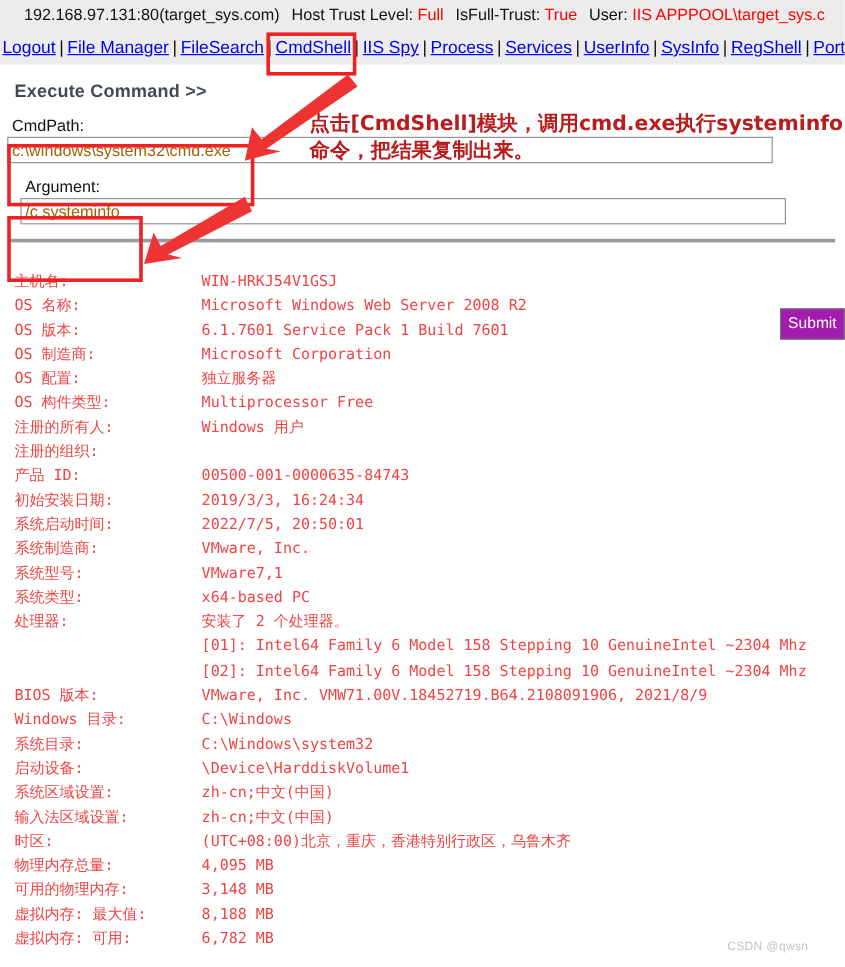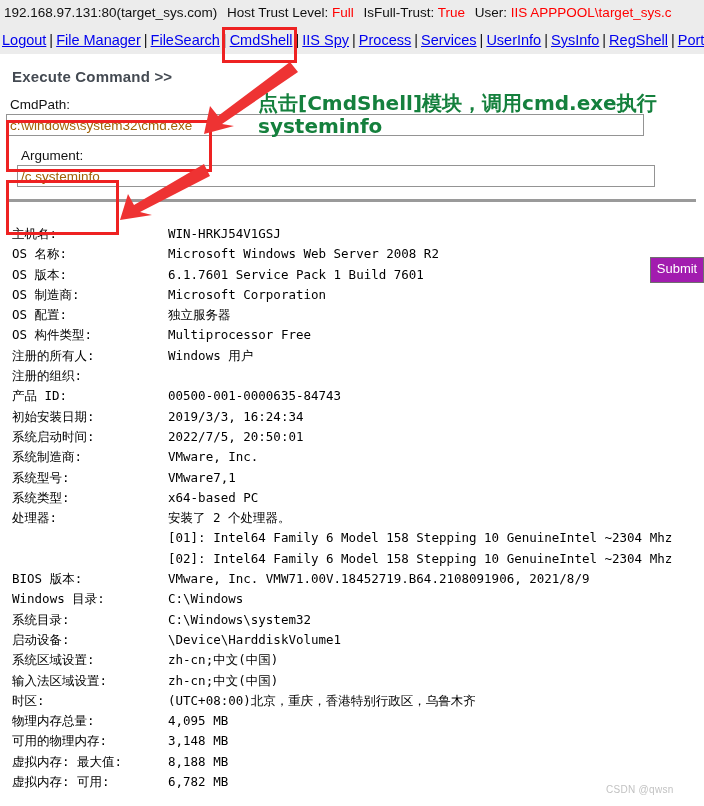--- a/index.html
+++ b/index.html
@@ -16,21 +16,21 @@
   }
 
   
   #status-bar {
     background: #ececec;
     height: 26px;
     line-height: 26px;
     white-space: nowrap;
     font-size: 13.5px;
     color: #111;
-    padding-left: 4px;
+    padding-left: 20px;
     overflow: hidden;
   }
   #status-bar .lbl { color: #111; }
   #status-bar .val { color: #ff0000; }
   #status-bar .sp { display: inline-block; width: 6px; }
 
   
   #nav-bar {
     background: #ececec;
     height: 28px;
@@ -108,21 +108,21 @@
     border: none;
     border-top: 3px solid #9a9a9a;
     margin: 12px 8px 0 8px;
   }
 
   
   #sysinfo {
     font-family: "DejaVu Sans Mono", monospace;
     font-size: 12.5px;
     line-height: 20.3px;
-    color: #000000;
+    color: #ef4444;
     padding: 22px 0 0 12px;
     white-space: pre;
   }
   #sysinfo .row { display: block; height: 20.3px; }
   #sysinfo .k {
     display: inline-block;
     width: 156px;
     font-family: "DejaVu Sans Mono", monospace;
   }
   #sysinfo .v { font-family: "DejaVu Sans Mono", monospace; }
@@ -137,23 +137,23 @@
   #anno-cmdshell-box { left: 222px; top: 27px; width: 75px; height: 36px; }
   #anno-cmdpath-box  { left: 6px;   top: 120px; width: 206px; height: 52px; }
   #anno-arg-box      { left: 6px;   top: 180px; width: 113px; height: 55px; }
 
   #anno-text {
     position: absolute;
     left: 258px;
     top: 92px;
     width: 446px;
     font-family: "DejaVu Sans", sans-serif;
-    font-size: 20px;
+    font-size: 17px;
     font-weight: bold;
-    color: #15803d;
+    color: #b91c1c;
     line-height: 23px;
     pointer-events: none;
   }
 
   .arrow-svg { position: absolute; pointer-events: none; }
   #arrow-1 { left: 190px; top: 60px; }
   #arrow-2 { left: 100px; top: 160px; }
 
   #watermark {
     position: absolute;
@@ -202,20 +202,21 @@
 
   <div id="sysinfo"><span class="row"><span class="k">主机名:</span><span class="v">WIN-HRKJ54V1GSJ</span></span><span class="row"><span class="k">OS 名称:</span><span class="v">Microsoft Windows Web Server 2008 R2</span></span><span class="row"><span class="k">OS 版本:</span><span class="v">6.1.7601 Service Pack 1 Build 7601</span></span><span class="row"><span class="k">OS 制造商:</span><span class="v">Microsoft Corporation</span></span><span class="row"><span class="k">OS 配置:</span><span class="v">独立服务器</span></span><span class="row"><span class="k">OS 构件类型:</span><span class="v">Multiprocessor Free</span></span><span class="row"><span class="k">注册的所有人:</span><span class="v">Windows 用户</span></span><span class="row"><span class="k">注册的组织:</span><span class="v"></span></span><span class="row"><span class="k">产品 ID:</span><span class="v">00500-001-0000635-84743</span></span><span class="row"><span class="k">初始安装日期:</span><span class="v">2019/3/3, 16:24:34</span></span><span class="row"><span class="k">系统启动时间:</span><span class="v">2022/7/5, 20:50:01</span></span><span class="row"><span class="k">系统制造商:</span><span class="v">VMware, Inc.</span></span><span class="row"><span class="k">系统型号:</span><span class="v">VMware7,1</span></span><span class="row"><span class="k">系统类型:</span><span class="v">x64-based PC</span></span><span class="row"><span class="k">处理器:</span><span class="v">安装了 2 个处理器。</span></span><span class="row"><span class="k"></span><span class="v">[01]: Intel64 Family 6 Model 158 Stepping 10 GenuineIntel ~2304 Mhz</span></span><span class="row"><span class="k"></span><span class="v">[02]: Intel64 Family 6 Model 158 Stepping 10 GenuineIntel ~2304 Mhz</span></span><span class="row"><span class="k">BIOS 版本:</span><span class="v">VMware, Inc. VMW71.00V.18452719.B64.2108091906, 2021/8/9</span></span><span class="row"><span class="k">Windows 目录:</span><span class="v">C:\Windows</span></span><span class="row"><span class="k">系统目录:</span><span class="v">C:\Windows\system32</span></span><span class="row"><span class="k">启动设备:</span><span class="v">\Device\HarddiskVolume1</span></span><span class="row"><span class="k">系统区域设置:</span><span class="v">zh-cn;中文(中国)</span></span><span class="row"><span class="k">输入法区域设置:</span><span class="v">zh-cn;中文(中国)</span></span><span class="row"><span class="k">时区:</span><span class="v">(UTC+08:00)北京，重庆，香港特别行政区，乌鲁木齐</span></span><span class="row"><span class="k">物理内存总量:</span><span class="v">4,095 MB</span></span><span class="row"><span class="k">可用的物理内存:</span><span class="v">3,148 MB</span></span><span class="row"><span class="k">虚拟内存: 最大值:</span><span class="v">8,188 MB</span></span><span class="row"><span class="k">虚拟内存: 可用:</span><span class="v">6,782 MB</span></span></div>
 </div>
 
 <div class="anno-box" id="anno-cmdshell-box"></div>
 <div class="anno-box" id="anno-cmdpath-box"></div>
 <div class="anno-box" id="anno-arg-box"></div>
 
 <div id="anno-text">
   <div>点击[CmdShell]模块，调用cmd.exe执行systeminfo</div>
+  <div>命令，把结果复制出来。</div>
 </div>
 
 <svg class="arrow-svg" id="arrow-1" width="110" height="75" viewBox="0 0 110 75">
   <polygon points="100,2 108,12 32,64 44,66 14,74 20,46 28,56" fill="#ee3333"></polygon>
 </svg>
 
 <svg class="arrow-svg" id="arrow-2" width="110" height="62" viewBox="0 0 110 62">
   <polygon points="104,4 110,16 40,52 52,55 20,60 28,34 34,45" fill="#ee3333"></polygon>
 </svg>
 

